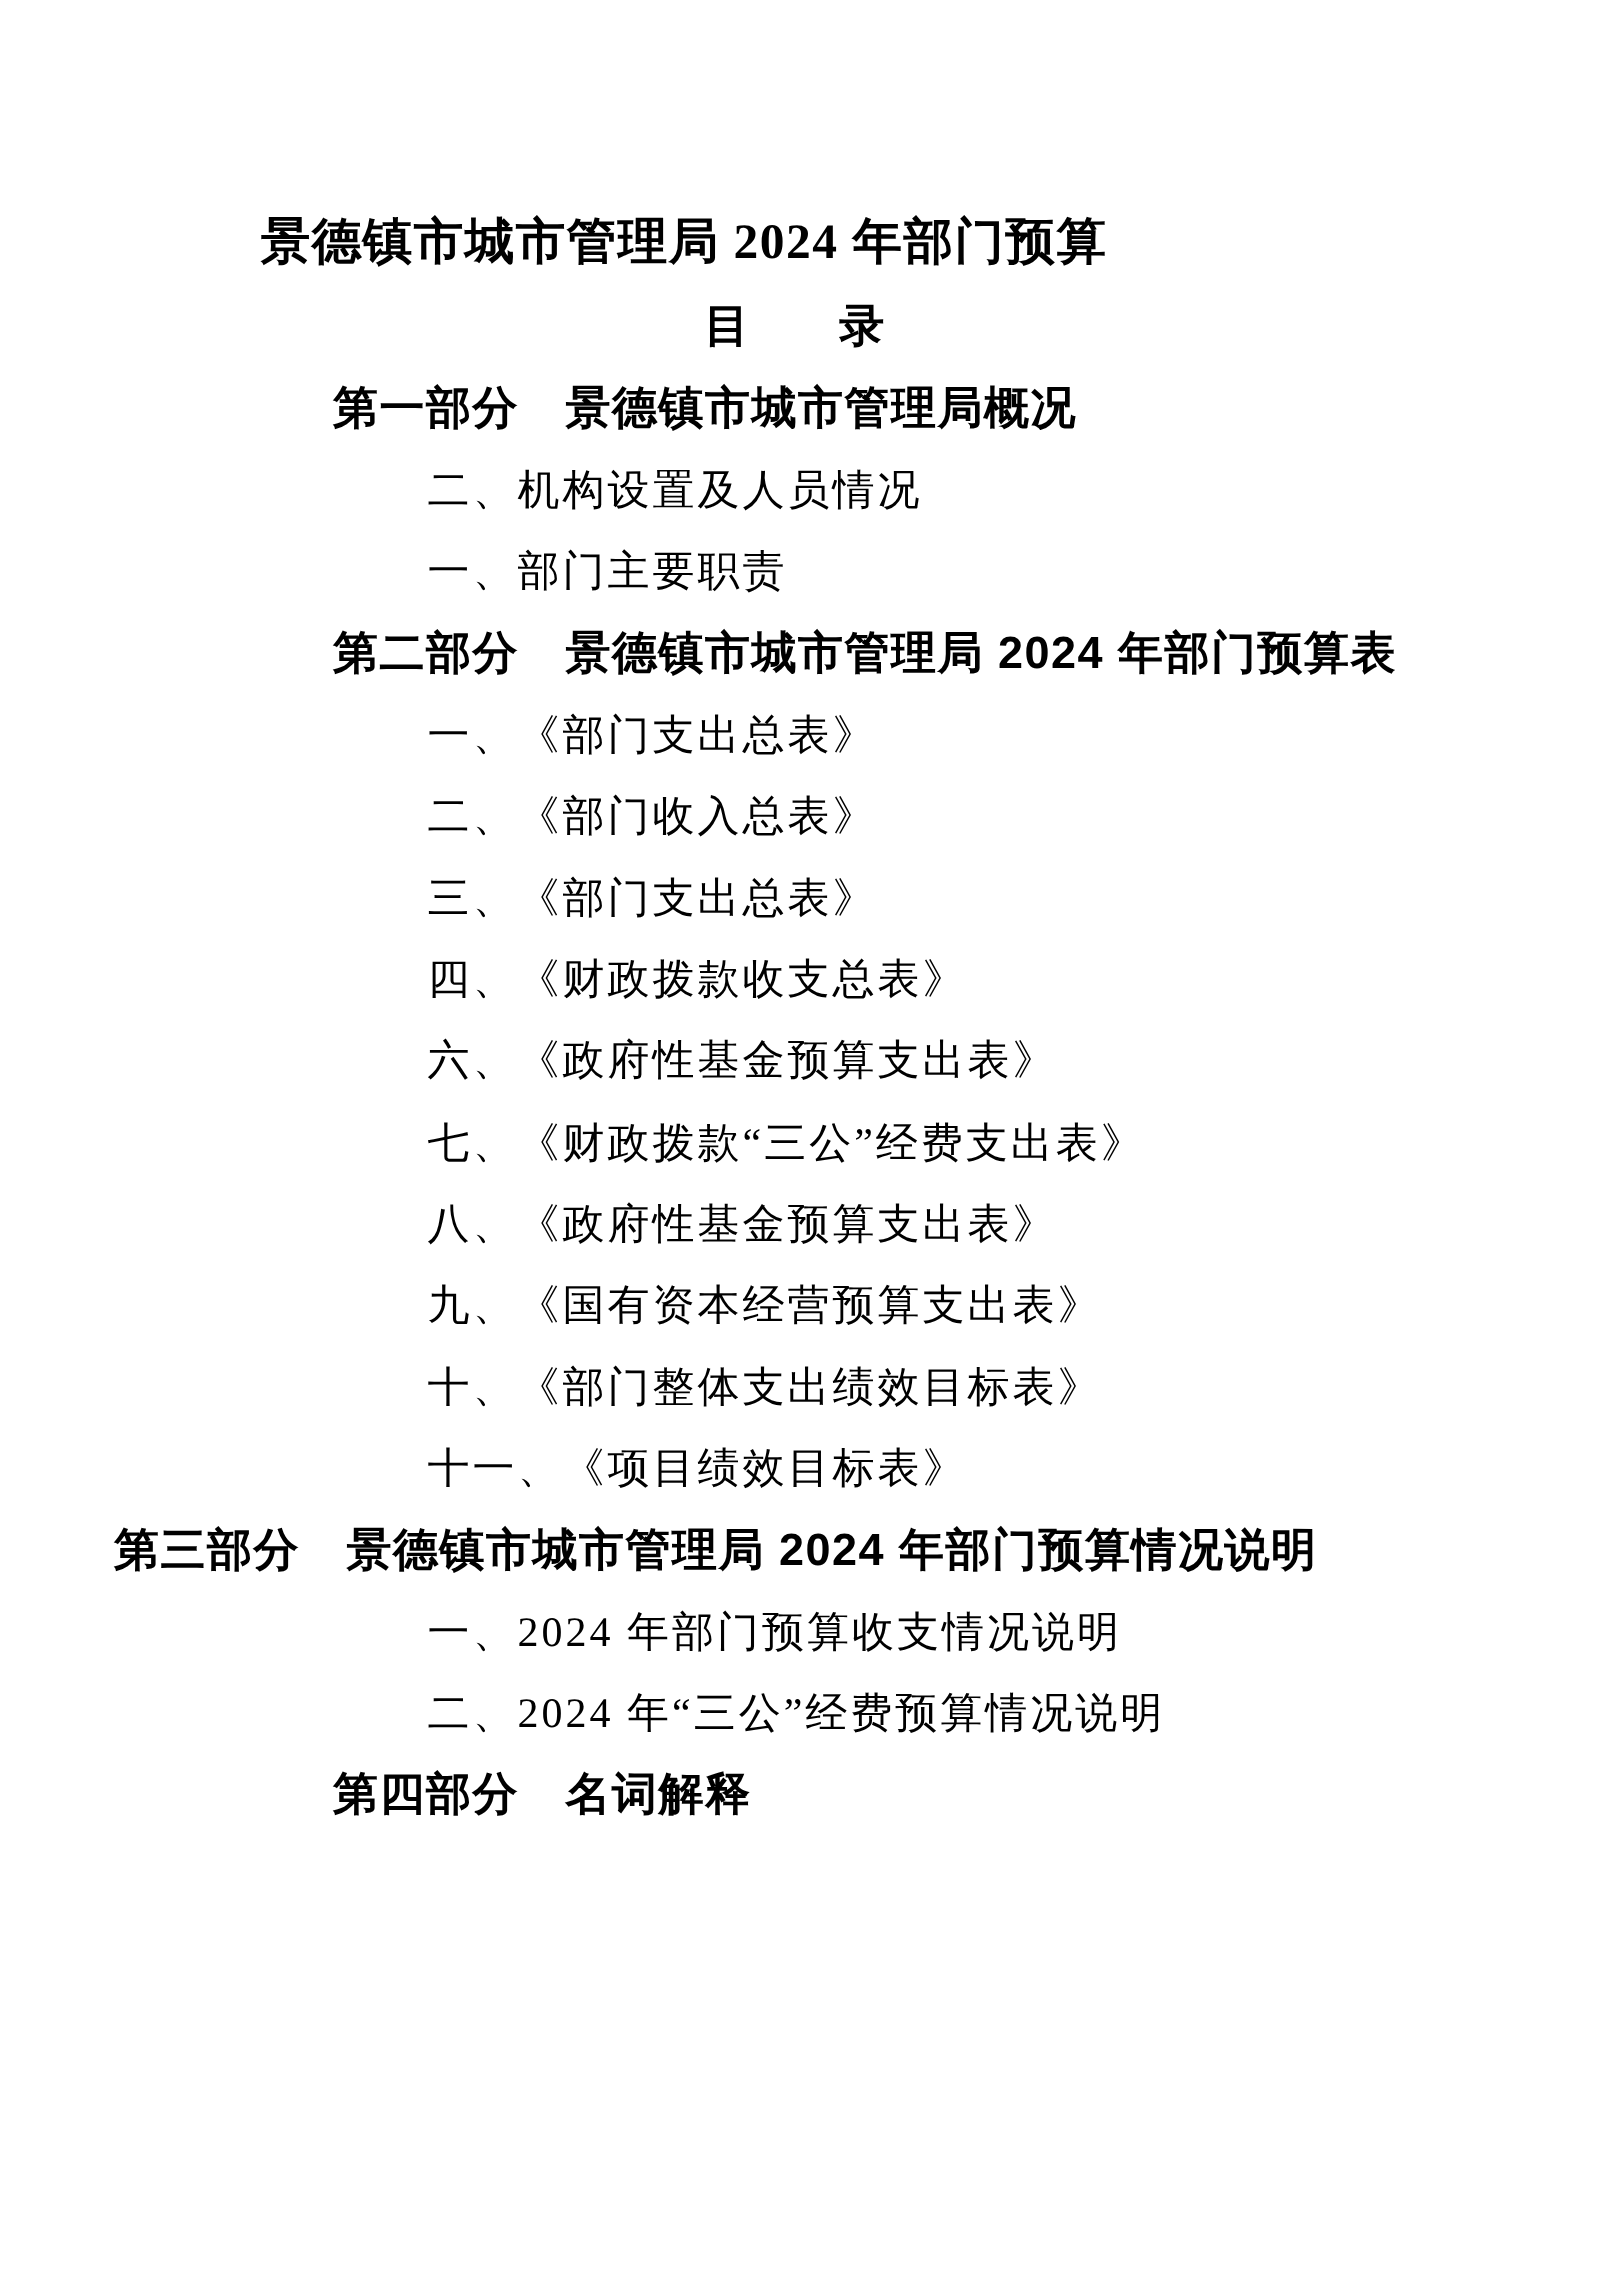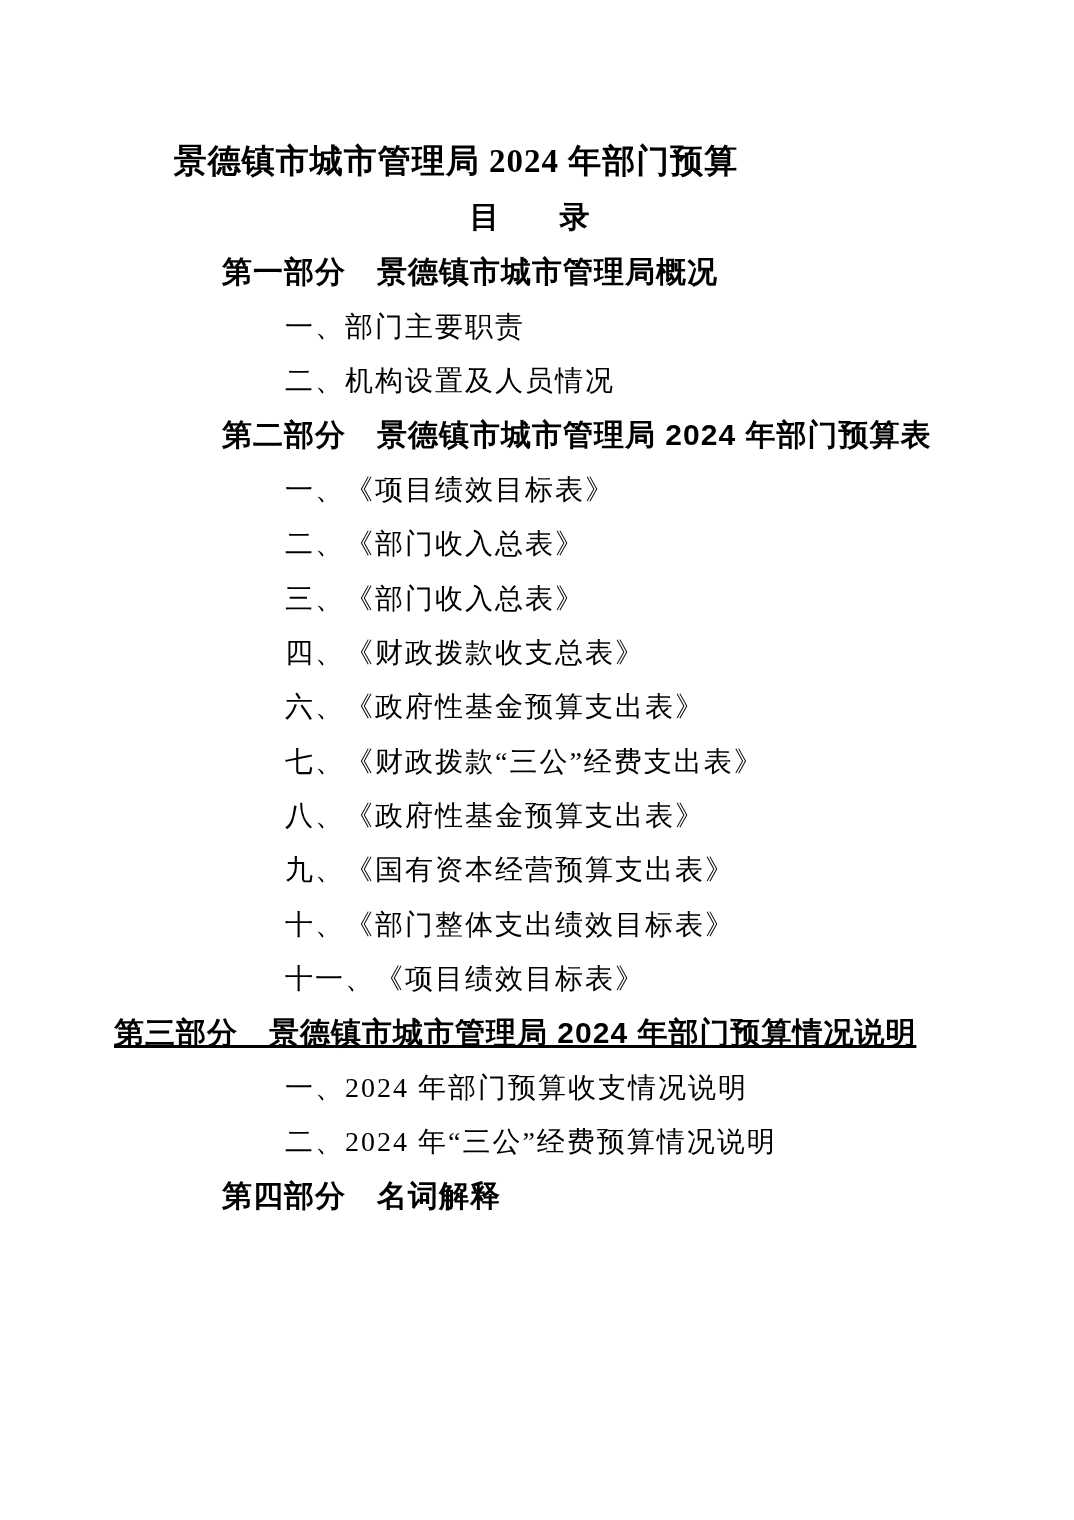--- a/index.html
+++ b/index.html
@@ -51,22 +51,21 @@
     white-space: pre;
   }
   .row.heading {
     padding-left: 222px;
     font-size: 30px;
     font-weight: bold;
     letter-spacing: 1px;
     font-family: "Liberation Sans", sans-serif;
   }
   .row.heading.wide {
-    padding-left: 114px;
-    text-decoration: underline;
+    padding-left: 76px;
   }
   .row.item {
     padding-left: 285px;
     font-size: 28px;
     letter-spacing: 2px;
     font-family: "Liberation Serif", serif;
   }
 </style>
 </head>
 <body>
@@ -74,28 +73,28 @@
 <div>
 
   <div class="doc-title">景德镇市城市管理局 2024 年部门预算</div>
 
   <div class="toc-heading">目　　录</div>
 
   <div class="toc-list">
 
     <div class="row heading">第一部分　景德镇市城市管理局概况</div>
 
+    <div class="row item">二、机构设置及人员情况</div>
     <div class="row item">一、部门主要职责</div>
-    <div class="row item">二、机构设置及人员情况</div>
 
     <div class="row heading">第二部分　景德镇市城市管理局 2024 年部门预算表</div>
 
-    <div class="row item">一、《项目绩效目标表》</div>
+    <div class="row item">一、《部门支出总表》</div>
     <div class="row item">二、《部门收入总表》</div>
-    <div class="row item">三、《部门收入总表》</div>
+    <div class="row item">三、《部门支出总表》</div>
     <div class="row item">四、《财政拨款收支总表》</div>
     <div class="row item">六、《政府性基金预算支出表》</div>
     <div class="row item">七、《财政拨款“三公”经费支出表》</div>
     <div class="row item">八、《政府性基金预算支出表》</div>
     <div class="row item">九、《国有资本经营预算支出表》</div>
     <div class="row item">十、《部门整体支出绩效目标表》</div>
     <div class="row item">十一、《项目绩效目标表》</div>
 
     <div class="row heading wide">第三部分　景德镇市城市管理局 2024 年部门预算情况说明</div>
 

